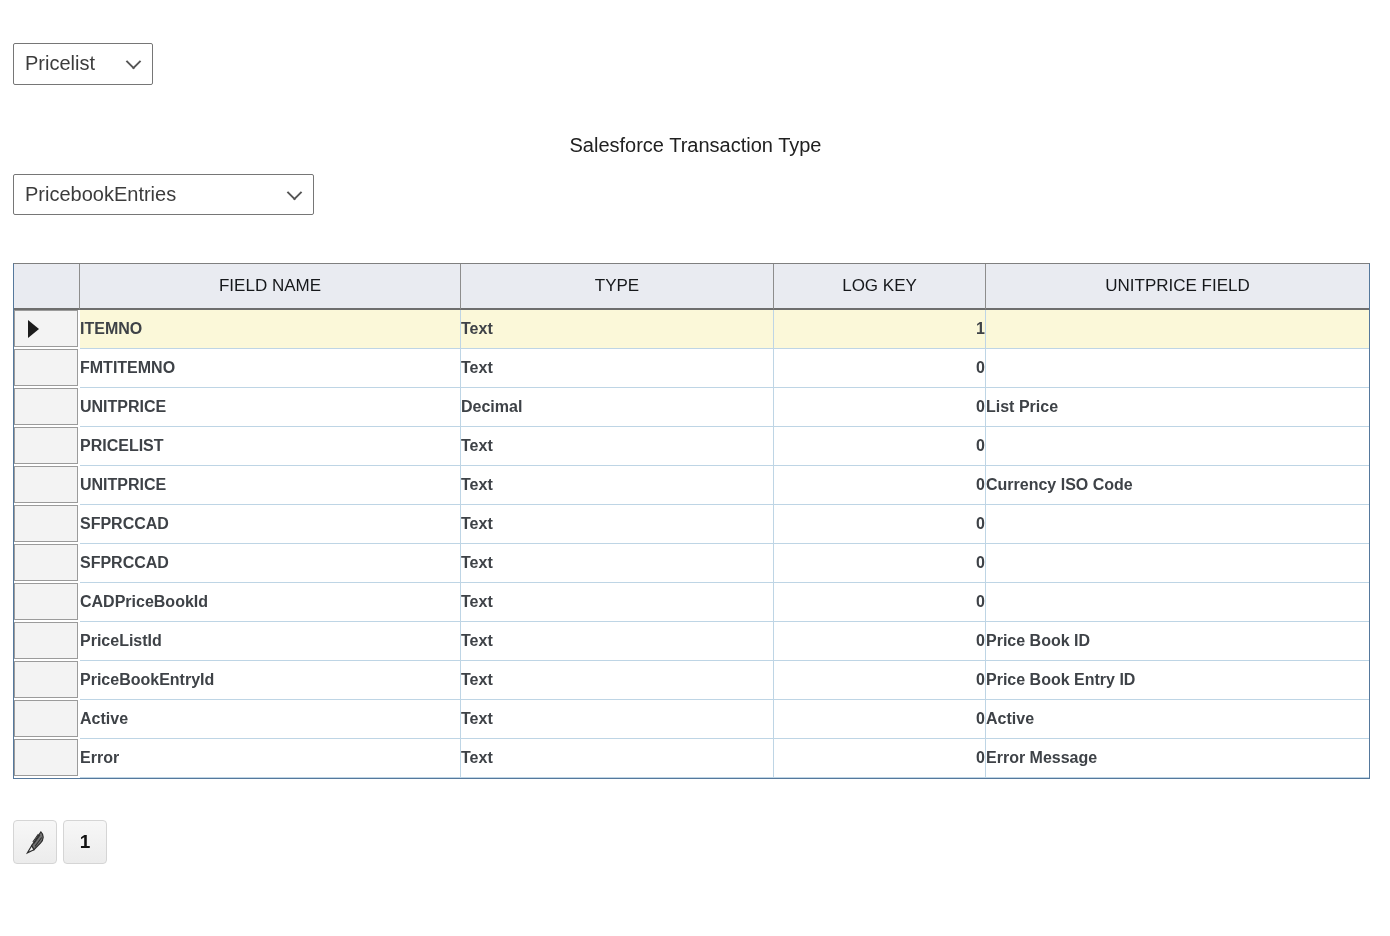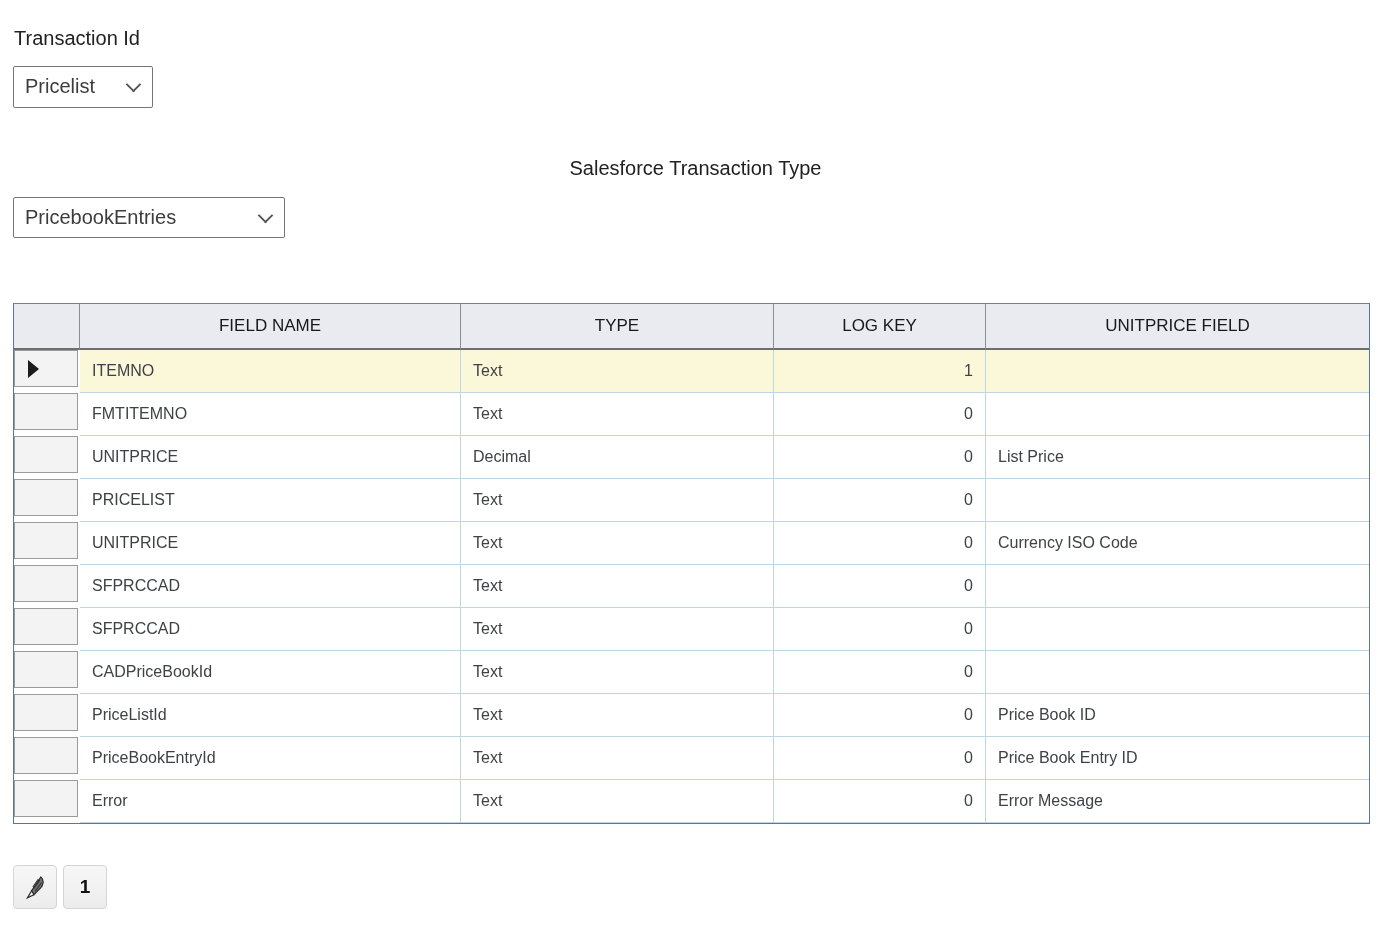--- a/index.html
+++ b/index.html
@@ -31,38 +31,38 @@
     border-radius: 2px;
     background: #ffffff;
     color: #3c3c3c;
     font-size: 20px;
     font-family: inherit;
     padding: 0 36px 2px 11px;
     height: 42px;
     outline: none;
   }
   #transaction-id-select { width: 140px; }
-  #sf-type-select { width: 272px; height: 41px; }
+  #sf-type-select { width: 301px; height: 41px; }
   .chev {
     position: absolute;
     right: 14px;
     top: 50%;
     width: 9px;
     height: 9px;
     border-right: 2px solid #555555;
     border-bottom: 2px solid #555555;
     transform: translateY(-72%) rotate(45deg);
     pointer-events: none;
   }
   .label-2 { margin-top: 49px; text-align: center; }
 
   
   .grid-wrap {
     display: inline-block;
-    margin-top: 65px;
+    margin-top: 48px;
     border: 1px solid #55789c;
     border-top-color: #7f7f7f;
   }
   table.grid {
     border-collapse: separate;
     border-spacing: 0;
     table-layout: fixed;
     width: 1355px;
   }
   thead th {
@@ -100,23 +100,24 @@
     border-bottom: 9px solid transparent;
     margin-left: 13px;
   }
   td.dc {
     border-right: 1px solid #bed5e5;
     border-bottom: 1px solid #bed5e5;
     font-size: 16px;
     color: #3e4247;
     background: #ffffff;
     vertical-align: middle;
-    padding: 12px;
+    padding: 0;
     white-space: nowrap;
     overflow: hidden;
+    font-weight: bold;
   }
   td.dc:last-child { border-right: none; }
   tr.selected td.dc { background: #fbf8d9; }
   .c-field { padding-left: 11px; }
   .c-type  { padding-left: 8px; }
   .c-log   { text-align: right; padding-right: 11px; }
   .c-sf    { padding-left: 9px; }
 
   
   .toolbar {
@@ -143,21 +144,20 @@
     font-size: 19px;
     font-weight: bold;
     color: #111111;
   }
 </style>
 </head>
 <body>
 
 <div class="page">
 
-  <div class="fld-label">Transaction Id</div>
   <div class="sel-wrap sel-row-1">
     <select id="transaction-id-select">
       <option>Pricelist</option>
     </select>
     <span class="chev"></span>
   </div>
 
   <div class="fld-label label-2">Salesforce Transaction Type</div>
   <div class="sel-wrap sel-row-2">
     <select id="sf-type-select">
@@ -274,20 +274,29 @@
             </td>
             <td class="dc c-field">PriceBookEntryId</td>
             <td class="dc c-type">Text</td>
             <td class="dc c-log">0</td>
             <td class="dc c-sf">Price Book Entry ID</td>
           </tr>
           <tr>
             <td class="rh">
               <div class="rh-inner"></div>
             </td>
+            <td class="dc c-field">Active</td>
+            <td class="dc c-type">Text</td>
+            <td class="dc c-log">0</td>
+            <td class="dc c-sf">Active</td>
+          </tr>
+          <tr>
+            <td class="rh">
+              <div class="rh-inner"></div>
+            </td>
             <td class="dc c-field">Error</td>
             <td class="dc c-type">Text</td>
             <td class="dc c-log">0</td>
             <td class="dc c-sf">Error Message</td>
           </tr>
         </tbody>
     </table>
   </div>
 
   <div class="toolbar">

